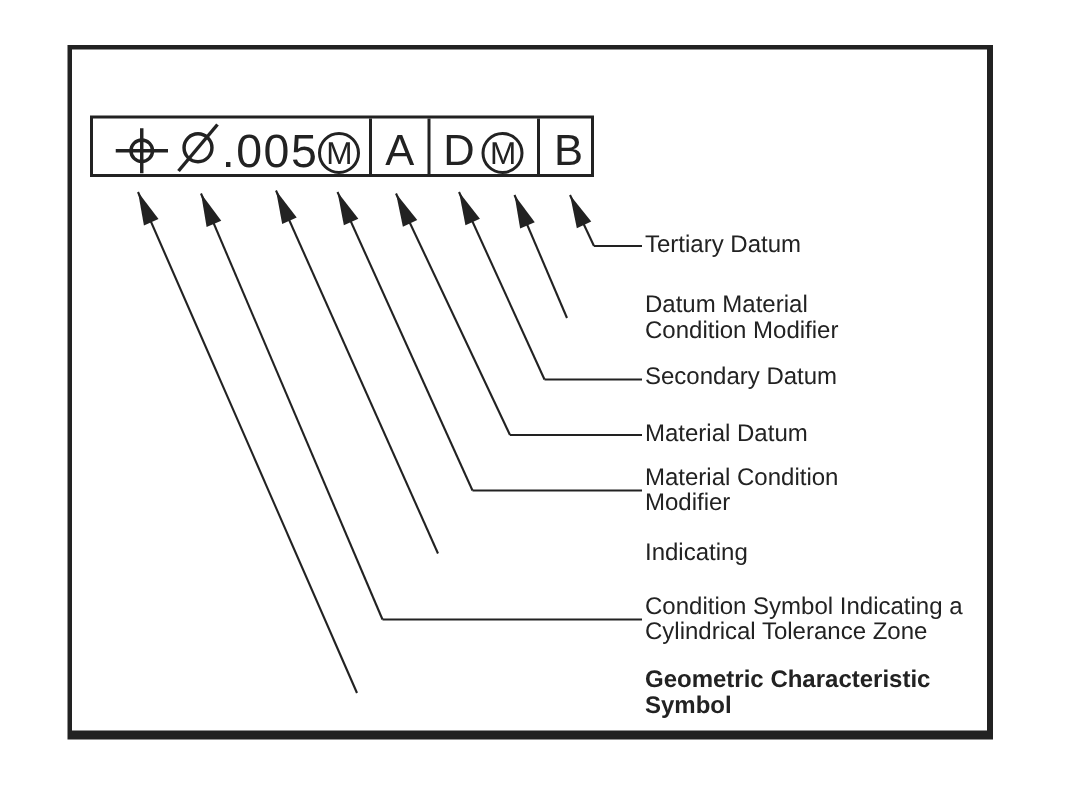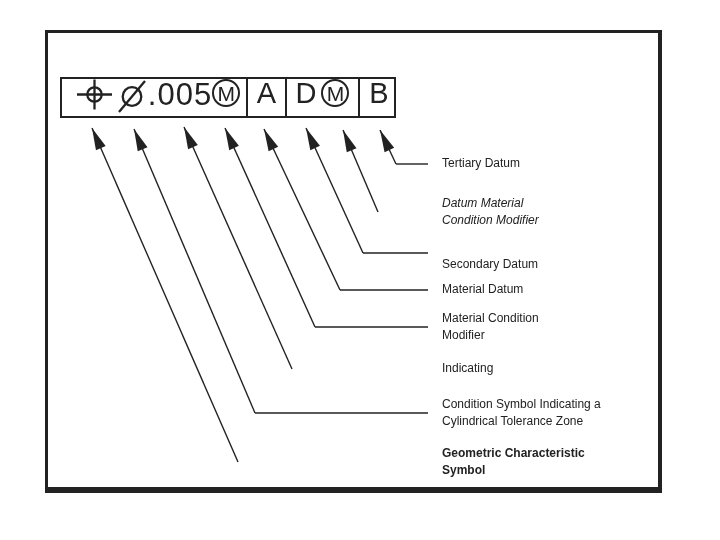--- a/index.html
+++ b/index.html
@@ -18,43 +18,43 @@
     position: absolute; left: 63px; top: 43px;
     font-size: 25px; letter-spacing: 0.5px; color: var(--ink);
   }
 
   
   .fcf {
     position: absolute; left: 60px; top: 77px; width: 336px; height: 41px;
     border: 2.5px solid var(--ink); display: flex; align-items: stretch;
     background: var(--bg);
   }
-  .fcf .cell { display: flex; align-items: flex-start; justify-content: center; }
+  .fcf .cell { display: flex; align-items: flex-end; justify-content: center; }
   .fcf .cell + .cell { border-left: 2.5px solid var(--ink); }
   .cell-tol { flex: 0 0 184px; justify-content: flex-start; padding-left: 9px; }
   .cell-a { flex: 0 0 39px; }
   .cell-d { flex: 0 0 73px; gap: 5px; }
   .cell-b { flex: 0 0 40px; }
   .fcf-text { font-size: 29px; line-height: 1; color: var(--ink); }
   .tol-val { font-size: 31px; letter-spacing: 1px; margin-left: 1px; }
   .mc-circle {
     width: 28px; height: 28px; border: 2.3px solid var(--ink); border-radius: 50%;
     display: inline-flex; align-items: center; justify-content: center;
     font-size: 21px; line-height: 1; color: var(--ink); flex: 0 0 auto;
   }
   .pos-icon { margin-right: 6px; flex: 0 0 auto; }
   .dia-icon { margin-right: 0; flex: 0 0 auto; }
 
   
   .leader-layer { position: absolute; left: 0; top: 0; width: 720px; height: 540px; }
 
   
   .callout {
-    position: absolute; left: 442px;
-    font-size: 12px; line-height: 17px; color: var(--ink);
+    position: absolute; left: 430px;
+    font-size: 16px; line-height: 17px; color: var(--ink);
     white-space: pre-line;
   }
 </style>
 </head>
 <body>
 
 <div class="outer-box">
 
   <div class="title">∅.505-.525</div>
 
@@ -108,23 +108,23 @@
     <line x1="363" y1="253" x2="428" y2="253" stroke="#222222" stroke-width="1.4"></line>
     <polygon points="306,128 310.3054918711105,150.21604689740732 319.9500848199211,145.8181125127497" fill="#222222"></polygon>
     <line x1="343" y1="130" x2="378" y2="212" stroke="#222222" stroke-width="1.4"></line>
     <polygon points="343,130 346.7618962143363,152.31452748485978 356.5109725098075,148.15333638313425" fill="#222222"></polygon>
     <line x1="380" y1="130" x2="396" y2="164" stroke="#222222" stroke-width="1.4"></line>
     <line x1="396" y1="164" x2="428" y2="164" stroke="#222222" stroke-width="1.4"></line>
     <polygon points="380,130 384.57199567759204,152.16273574097025 394.1630739209226,147.6492871558735" fill="#222222"></polygon>
   </svg>
 
 <div class="callout" style="top:155px;">Tertiary Datum</div>
-<div class="callout" style="top:195px;font-style:italic;">Datum Material
+<div class="callout" style="top:195px;">Datum Material
 Condition Modifier</div>
-<div class="callout" style="top:243px;margin-top:13px;">Secondary Datum</div>
+<div class="callout" style="top:243px;">Secondary Datum</div>
 <div class="callout" style="top:281px;">Material Datum</div>
 <div class="callout" style="top:310px;">Material Condition
 Modifier</div>
 <div class="callout" style="top:360px;">Indicating</div>
 <div class="callout" style="top:396px;">Condition Symbol Indicating a
 Cylindrical Tolerance Zone</div>
 <div class="callout" style="top:445px;font-weight:bold;">Geometric Characteristic
 Symbol</div>
 
 </body></html>

